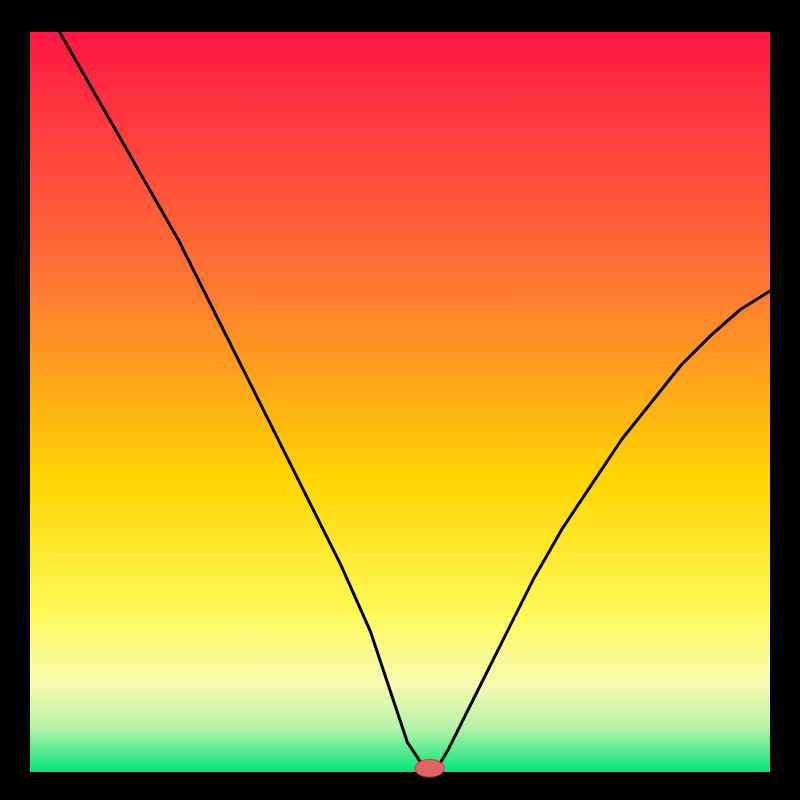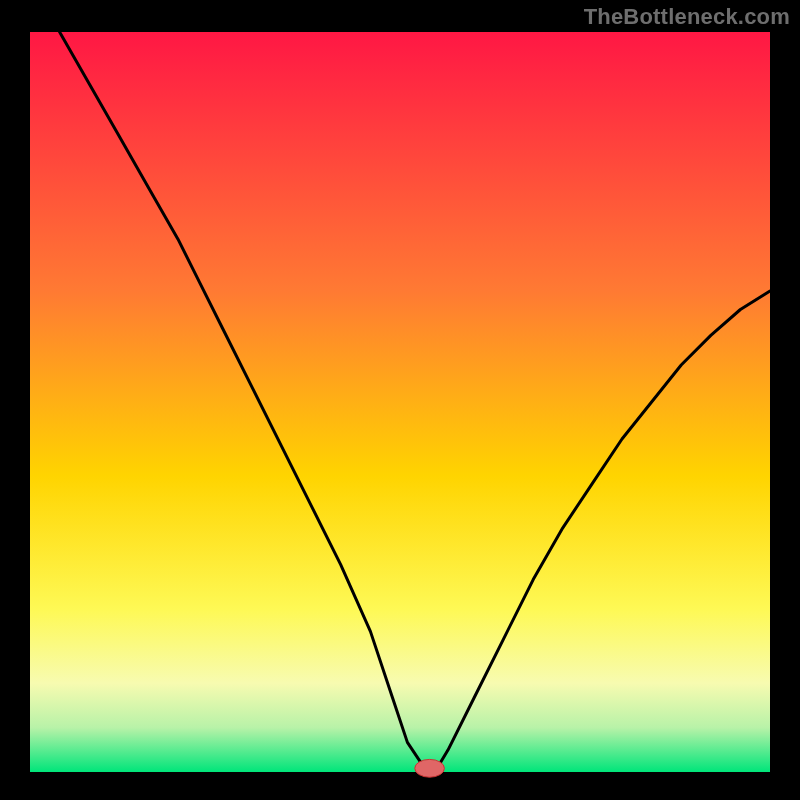--- a/index.html
+++ b/index.html
@@ -30,21 +30,20 @@
   svg {
     position: absolute;
     top: 0;
     left: 0;
   }
 </style>
 </head>
 <body>
 
 <div class="frame">
-  <div class="watermark">TheBottleneck.com</div>
 
   <svg id="chart-svg" width="800" height="800" viewBox="0 0 800 800">
     <defs>
       <linearGradient id="bg-grad" x1="0" y1="0" x2="0" y2="1">
           <stop offset="0%" stop-color="#ff1744"></stop>
           <stop offset="35%" stop-color="#ff7a33"></stop>
           <stop offset="60%" stop-color="#ffd400"></stop>
           <stop offset="78%" stop-color="#fef955"></stop>
           <stop offset="88%" stop-color="#f7fbb0"></stop>
           <stop offset="94%" stop-color="#b8f2a8"></stop>

